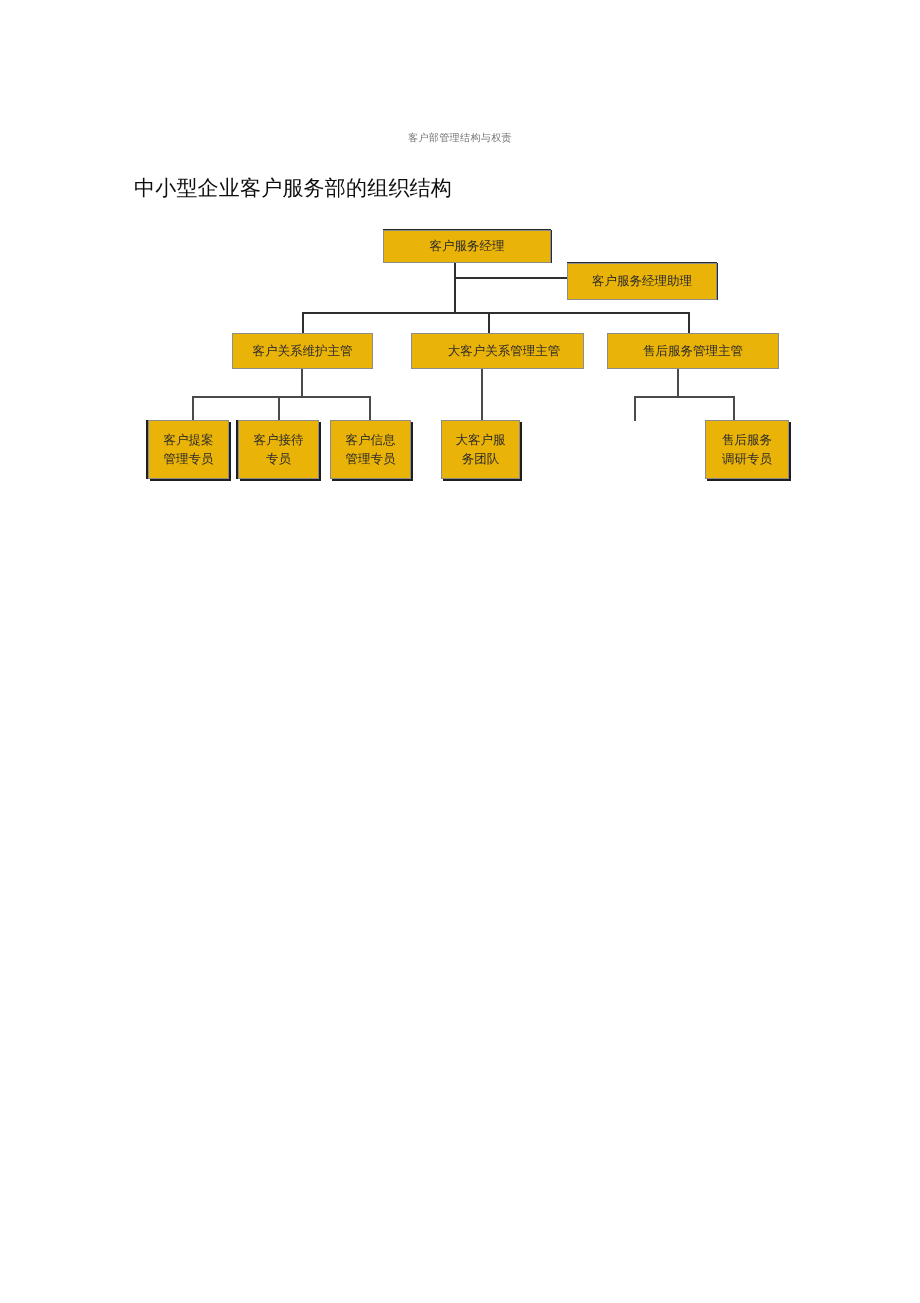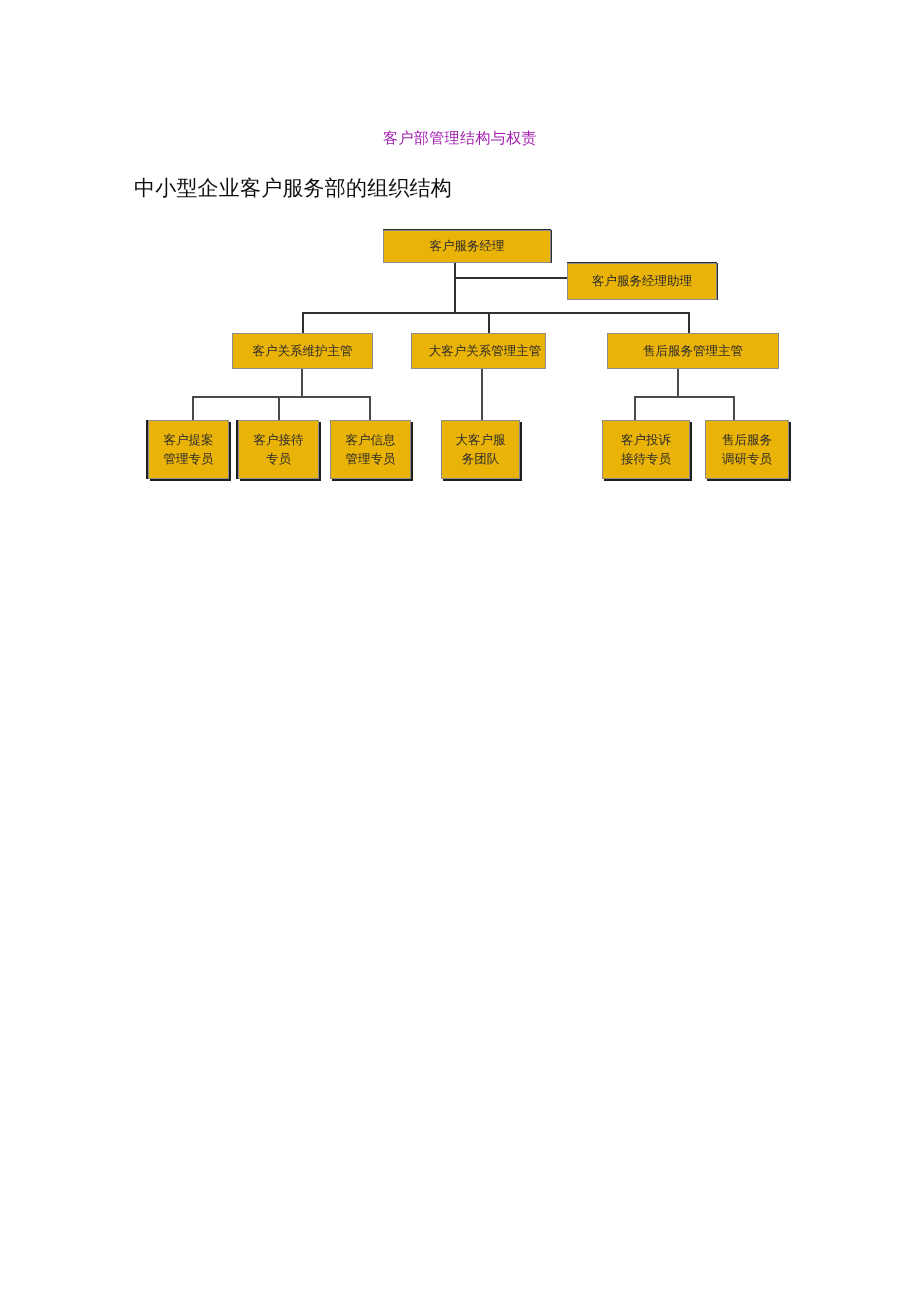--- a/index.html
+++ b/index.html
@@ -25,24 +25,24 @@
   }
 
   
   .doc-title {
     position: absolute;
     left: 0;
     top: 128px;
     width: 920px;
     text-align: center;
     font-family: "Liberation Serif", "DejaVu Serif", serif;
-    font-size: 15px;
+    font-size: 10px;
     line-height: 20px;
     letter-spacing: 0.4px;
-    color: #a21caf;
+    color: #737373;
     white-space: nowrap;
   }
   .doc-subtitle {
     position: absolute;
     left: 134px;
     top: 176px;
     font-family: "DejaVu Sans", "Liberation Sans", sans-serif;
     font-size: 21px;
     line-height: 24px;
     letter-spacing: 0.2px;
@@ -142,21 +142,21 @@
     </div>
 
     <div class="node shadow-tr" style="left:567px; top:263px; width:150px; height:37px;">
       <span>客户服务经理助理</span>
     </div>
 
     <div class="node" style="left:232px; top:333px; width:141px; height:36px;">
       <span>客户关系维护主管</span>
     </div>
 
-    <div class="node" style="left:411px; top:333px; width:135px; height:36px;padding-left:13px;">
+    <div class="node" style="left:411px; top:333px; width:173px; height:36px;padding-left:13px;">
       <span>大客户关系管理主管</span>
     </div>
 
     <div class="node" style="left:607px; top:333px; width:172px; height:36px;">
       <span>售后服务管理主管</span>
     </div>
 
     <div class="node shadow-l" style="left:148px; top:420px; width:81px; height:59px;">
       <span>客户提案
 管理专员</span>
@@ -170,24 +170,20 @@
     <div class="node shadow-br" style="left:330px; top:420px; width:81px; height:59px;">
       <span>客户信息
 管理专员</span>
     </div>
 
     <div class="node shadow-br" style="left:441px; top:420px; width:79px; height:59px;">
       <span>大客户服
 务团队</span>
     </div>
 
-    <div class="node shadow-br" style="left:602px; top:420px; width:88px; height:59px;">
-      <span>客户投诉
-接待专员</span>
-    </div>
 
     <div class="node shadow-br" style="left:705px; top:420px; width:84px; height:59px;">
       <span>售后服务
 调研专员</span>
     </div>
 
   </div>
 </div>
 
 </body></html>

